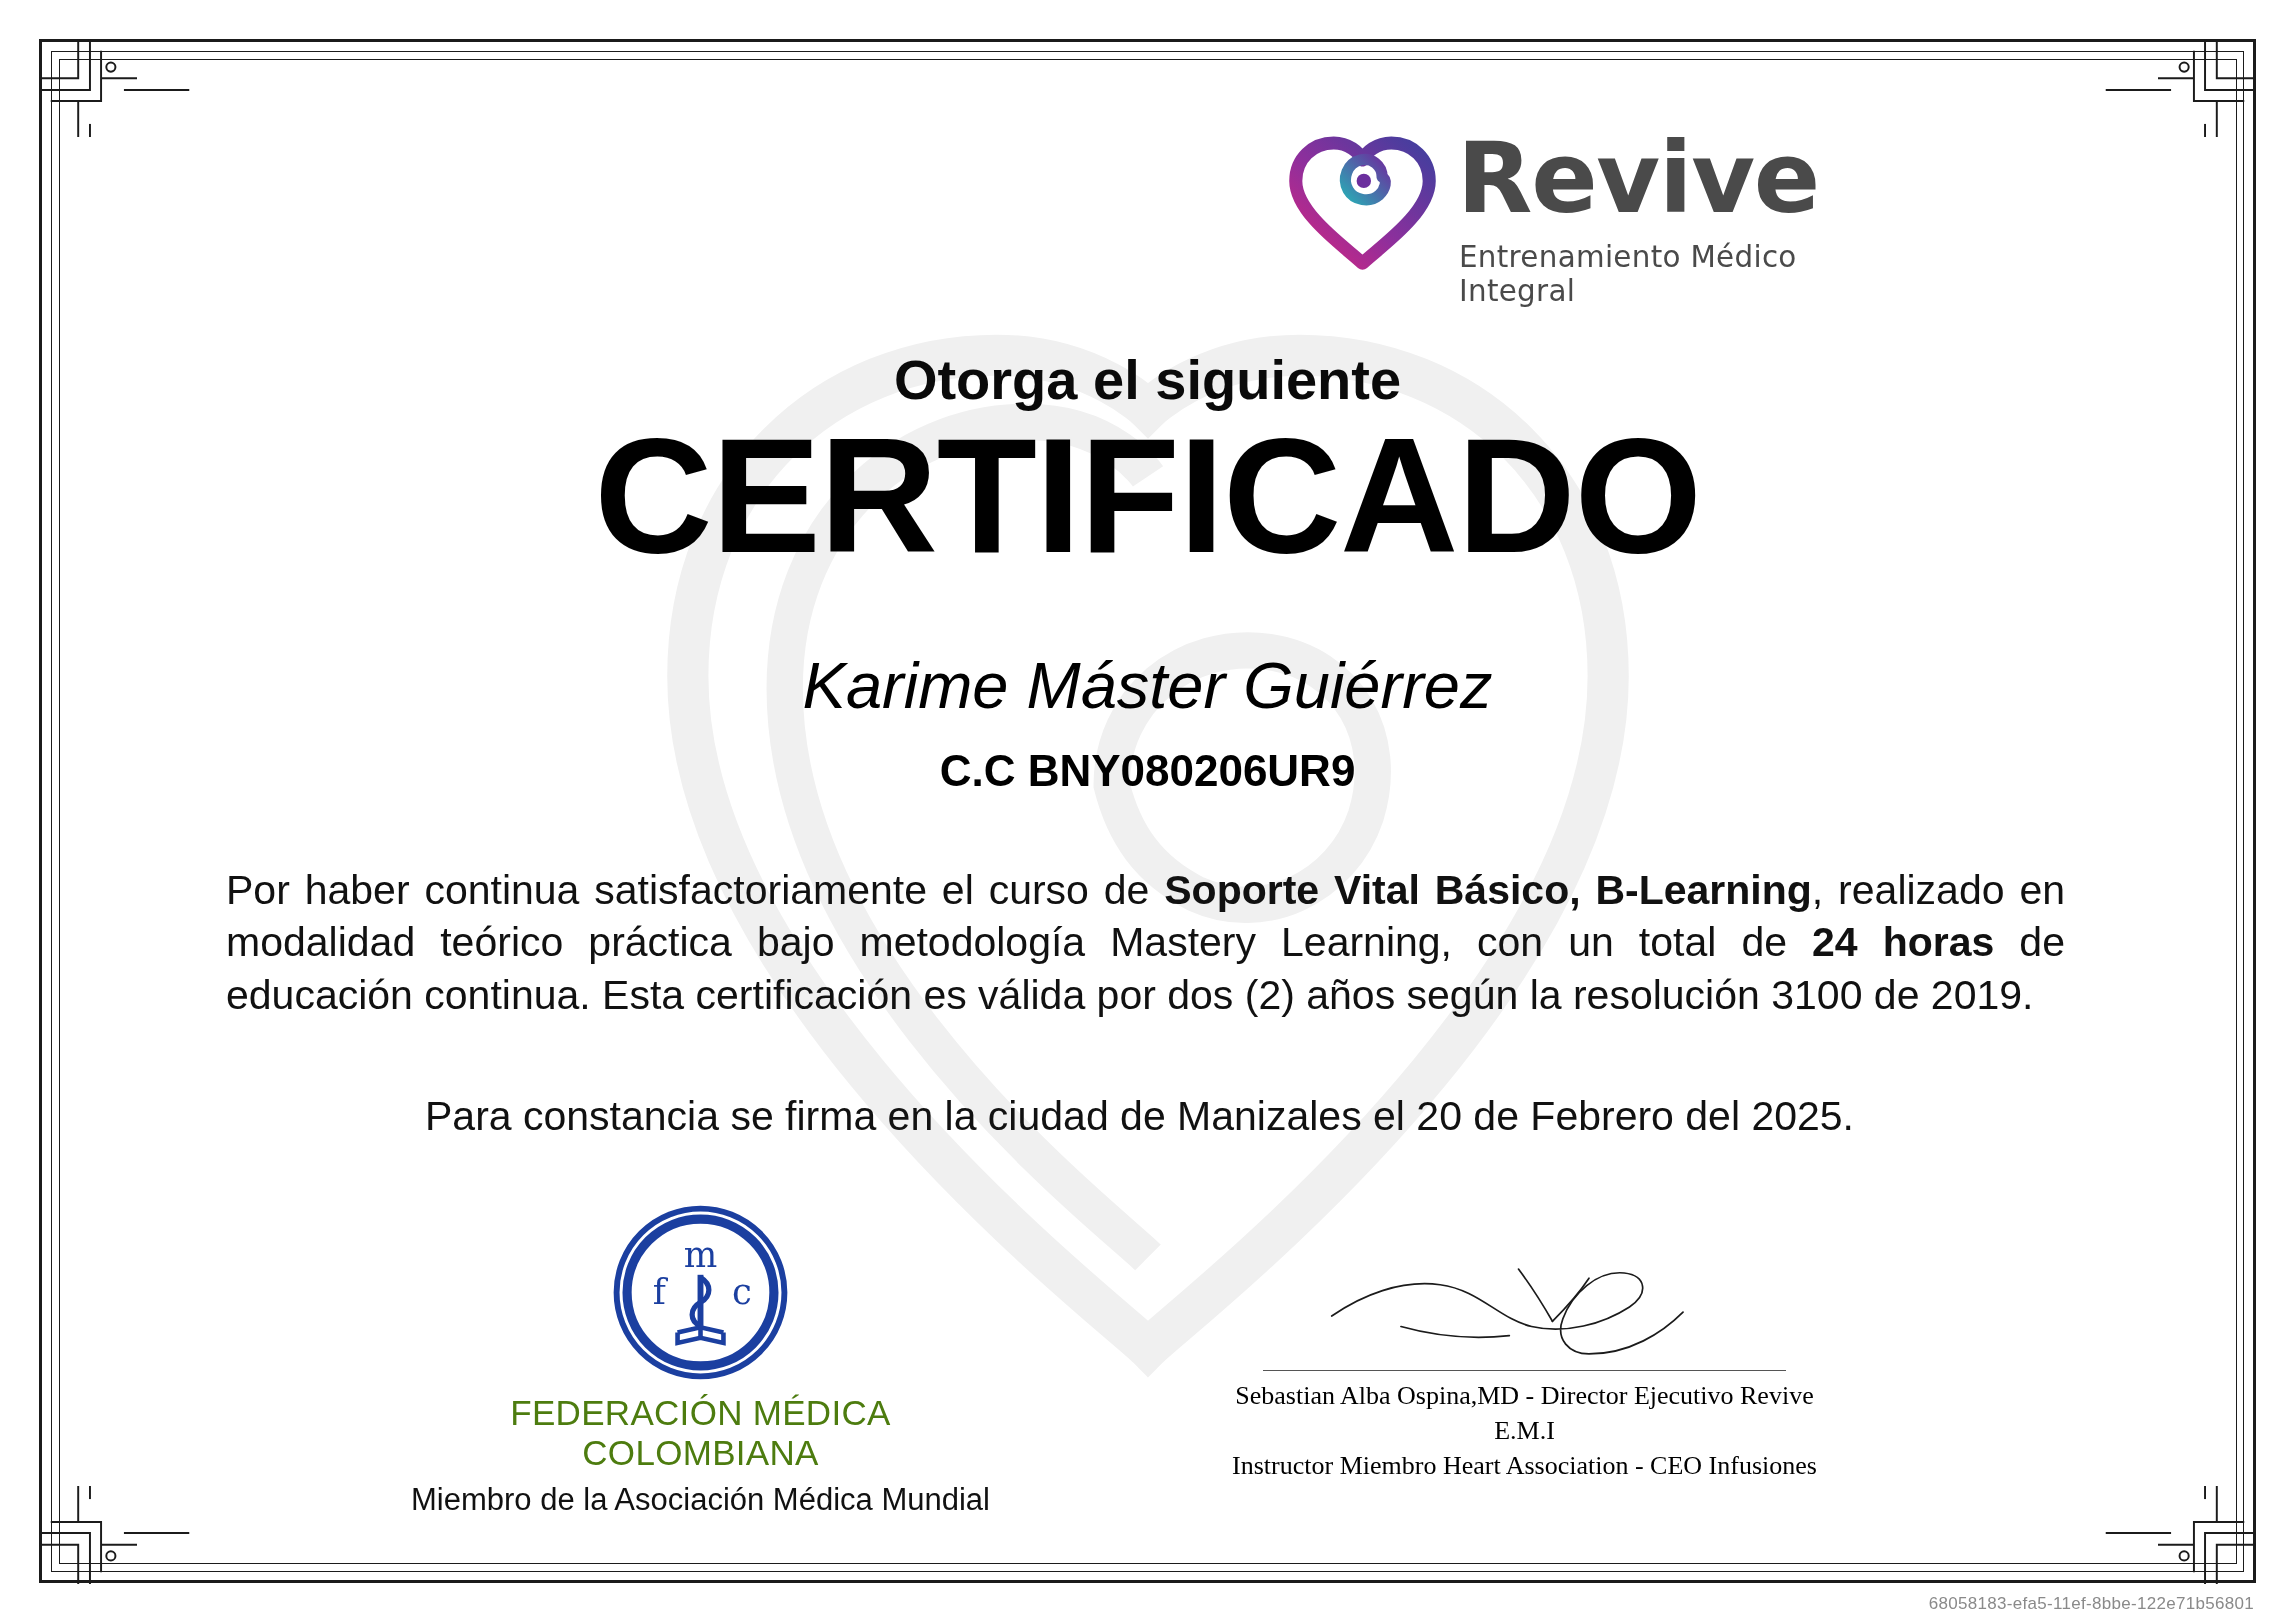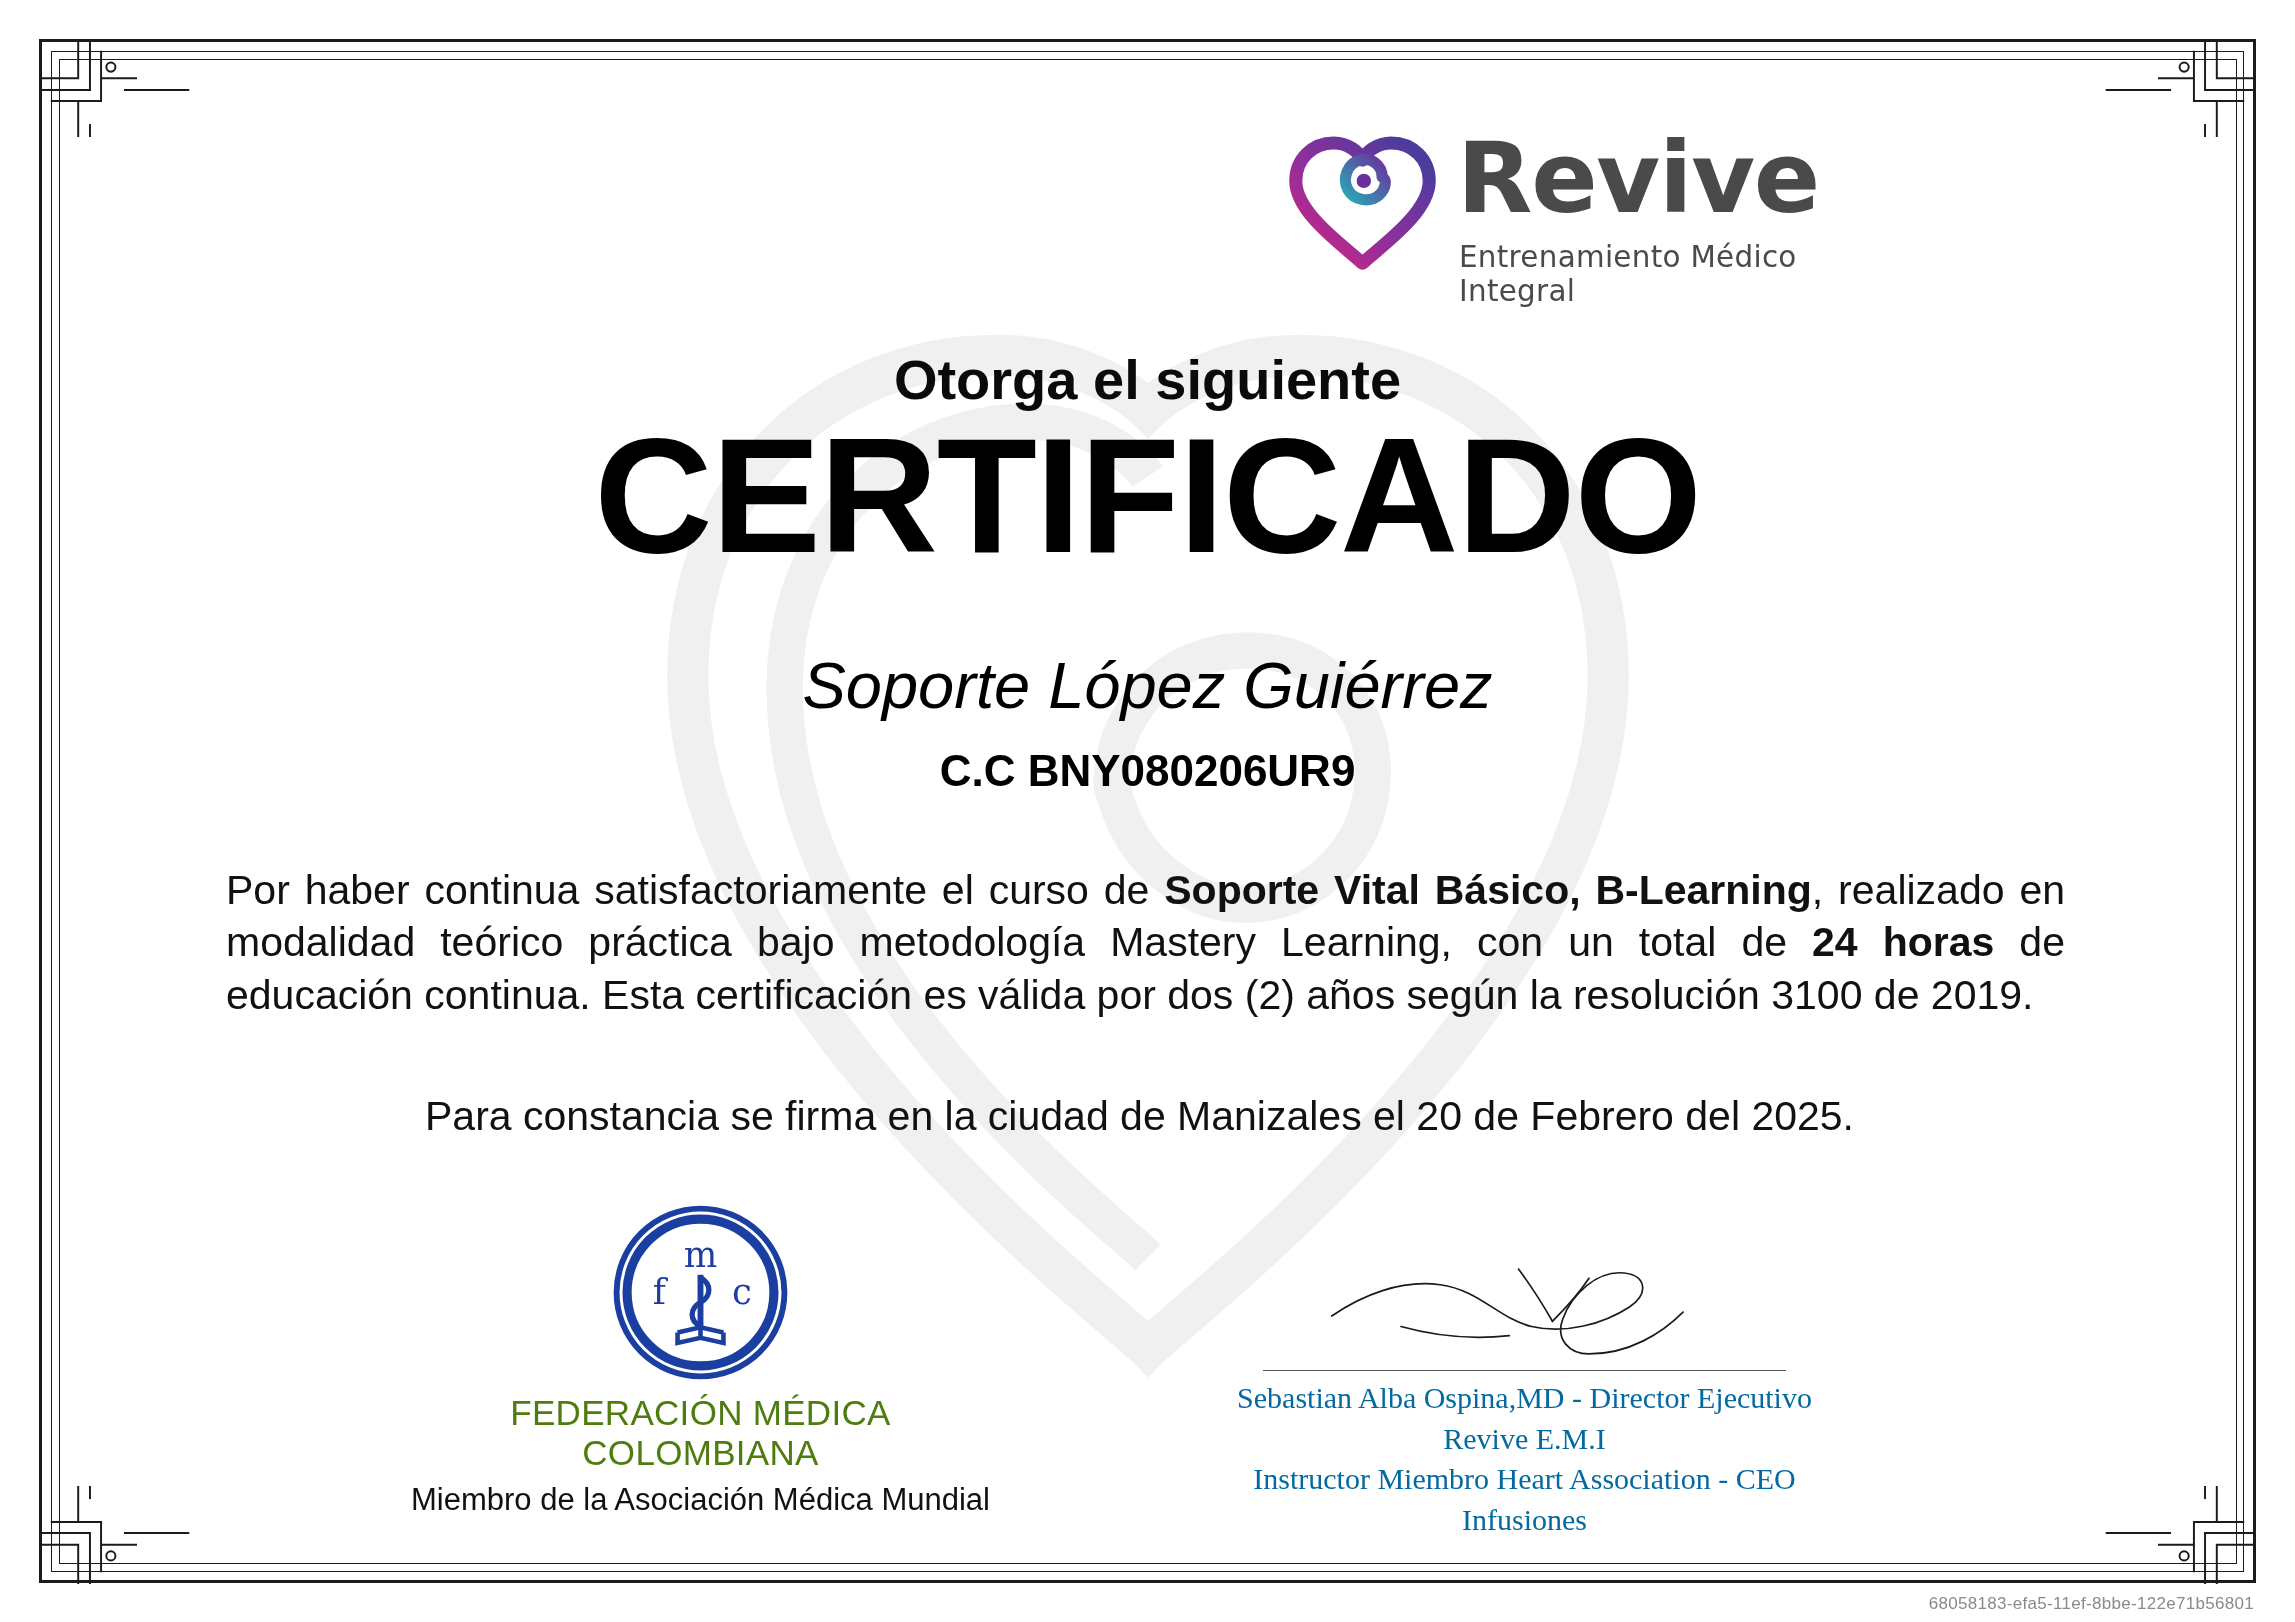--- a/index.html
+++ b/index.html
@@ -187,23 +187,23 @@
   }
   .sign-draw { width: 406px; height: 111px; margin: 0 auto; display:block; }
   .sign-rule {
     width: 523px;
     height: 0.7px;
     background: #555;
     margin: 2.6px auto 7.9px auto;
   }
   .sign-text {
     font-family: "Liberation Serif", serif;
-    font-size: 30px;
+    font-size: 26px;
     line-height: 1.35;
-    color: #0369a1;
+    color: #000000;
   }
 
   
   .doc-id {
     position: absolute;
     right: 41px;
     bottom: 9.2px;
     font-size: 17px;
     color: #8a8a8a;
     font-family: "Liberation Sans", sans-serif;
@@ -297,21 +297,21 @@
     <path d="M150 70 C150 52 134 40 117 44 C97 49 88 72 98 90 C107 106 131 110 145 98 C156 88 158 74 150 70" fill="none" stroke="url(#gradSwirl)" stroke-width="17" stroke-linecap="round"></path>
     <circle cx="122" cy="76" r="11" fill="#6b2f9e"></circle>
   </svg>
   <div class="logo-word">Revive</div>
   <div class="logo-sub">Entrenamiento Médico Integral</div>
 </div>
 
 <div class="otorga">Otorga el siguiente</div>
 <div class="cert-title">CERTIFICADO</div>
 
-<div class="holder-name">Soporte López Guiérrez</div>
+<div class="holder-name">Karime Máster Guiérrez</div>
 <div class="holder-id">C.C BNY080206UR9</div>
 
 <div class="body-text"><span>Por haber continua satisfactoriamente el curso de </span><b>Soporte Vital Básico, B-Learning</b><span>, realizado en modalidad teórico práctica bajo metodología Mastery Learning, con un total de </span><b>24 horas</b><span> de educación continua. Esta certificación es válida por dos (2) años según la resolución 3100 de 2019.</span></div>
 
 <div class="signed-line">Para constancia se firma en la ciudad de Manizales el 20 de Febrero del 2025.</div>
 
 <div class="seal-block">
   <svg class="seal-logo" viewBox="0 0 270 270" xmlns="http://www.w3.org/2000/svg">
     <circle cx="135" cy="135" r="128" fill="none" stroke="#1b3fa0" stroke-width="9"></circle>
     <circle cx="135" cy="135" r="112" fill="none" stroke="#1b3fa0" stroke-width="14"></circle>

